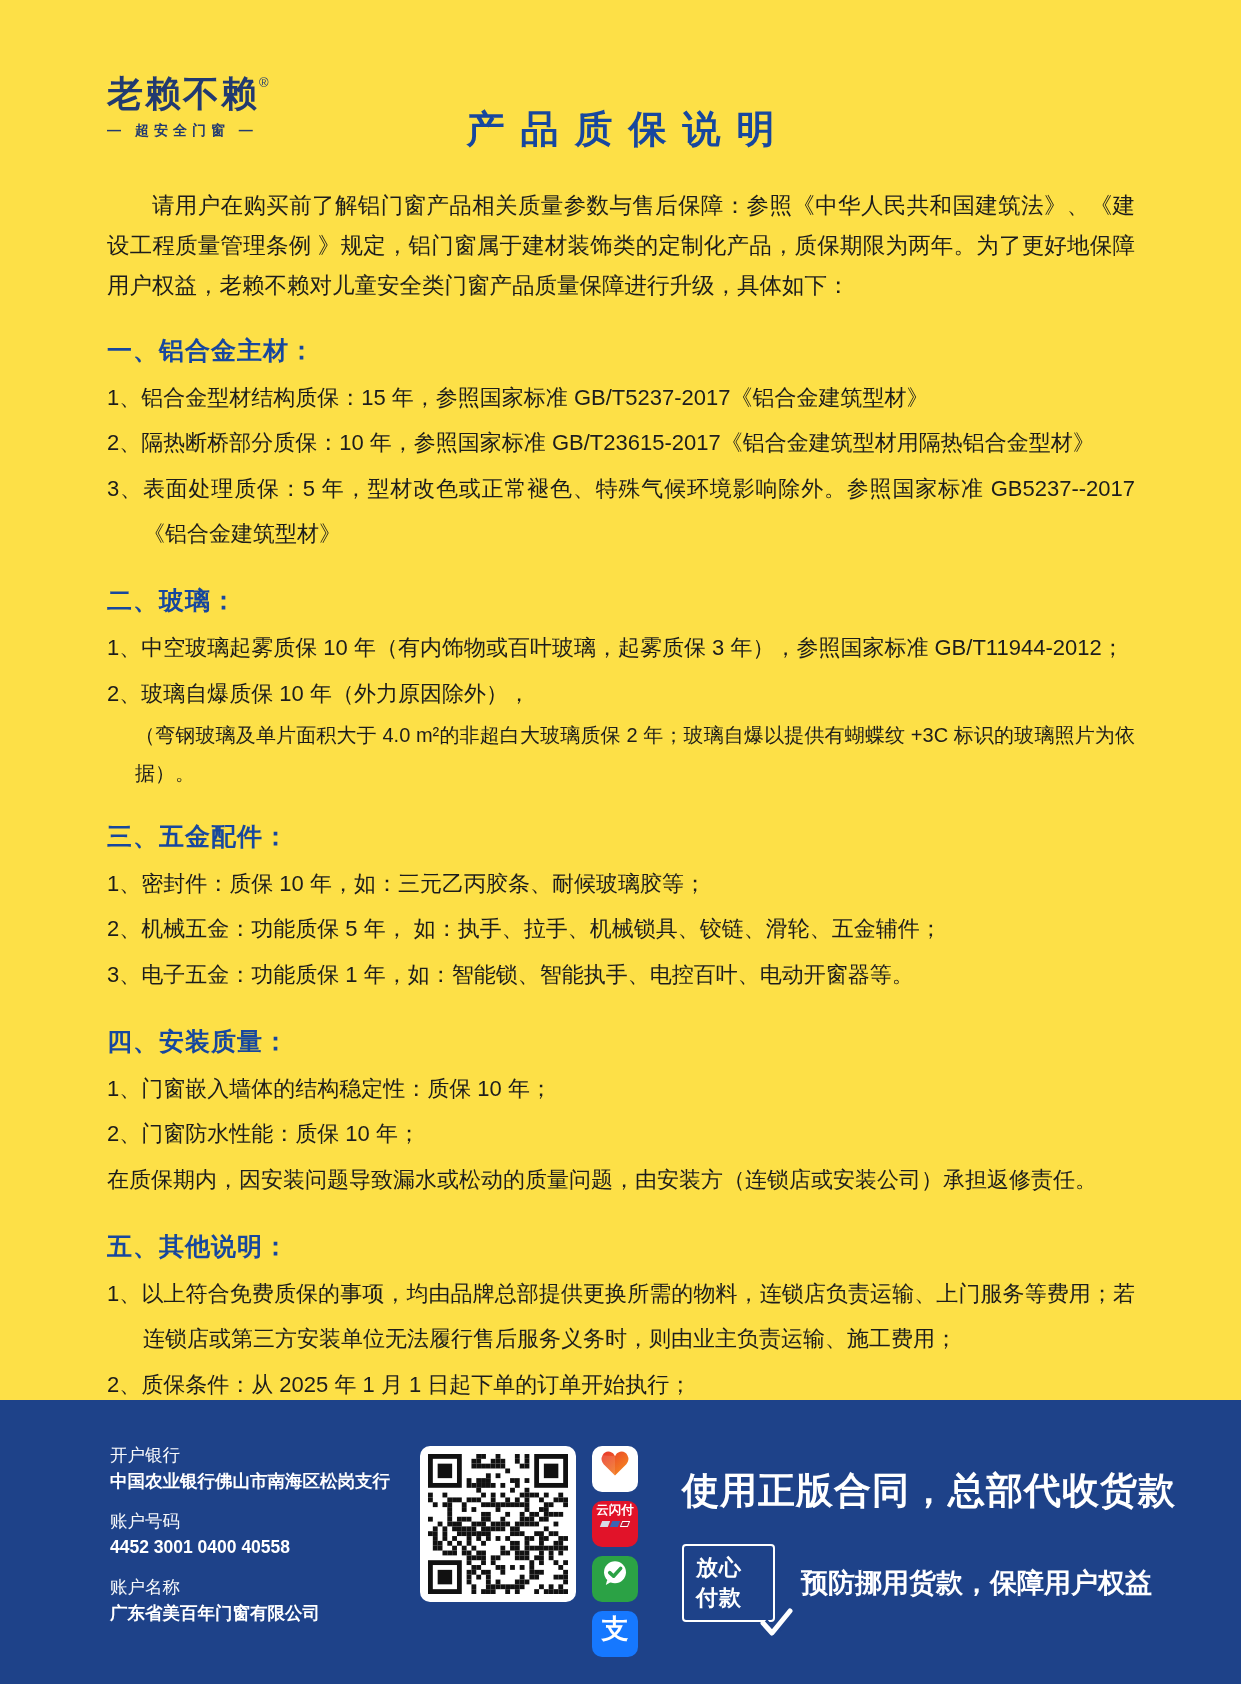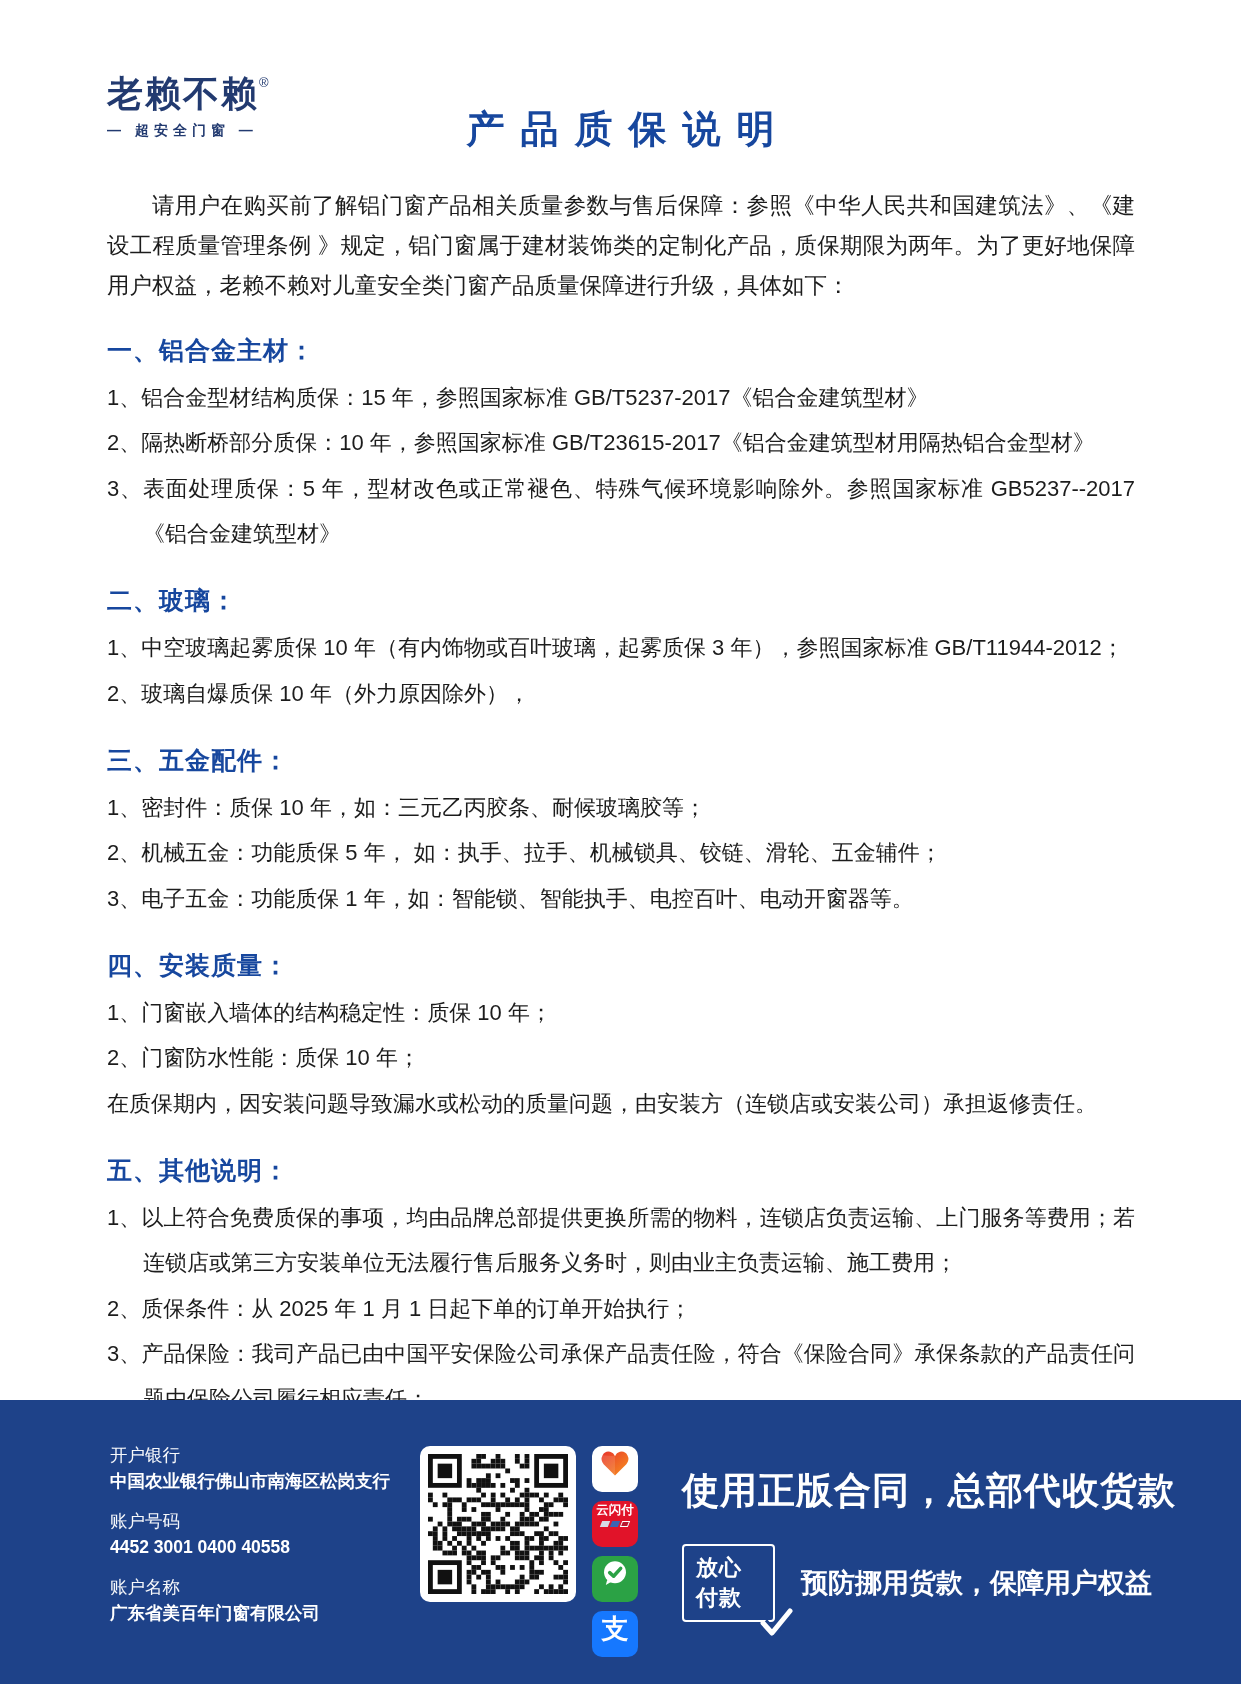--- a/index.html
+++ b/index.html
@@ -1,17 +1,17 @@
 <!DOCTYPE html>
 <html><head>
 <meta charset="utf-8">
 <style>
   html,body{margin:0;padding:0;background:#e8e8e8;}
   .page{
-    width:1241px;height:1684px;background:#ffffff;position:relative;
+    width:1241px;height:1684px;background:#fde047;position:relative;
     font-family:"Liberation Sans","DejaVu Sans",sans-serif;
     color:#1c1c1c;overflow:hidden;margin:0 auto;
   }
   
   .logo{position:absolute;left:107px;top:76px;color:#223a70;}
   .logo .brand{font-size:36px;font-weight:800;letter-spacing:2px;line-height:1;}
   .logo .reg{font-size:13px;vertical-align:top;font-weight:400;}
   .logo .tagline{margin-top:10px;font-size:14px;font-weight:600;letter-spacing:5px;color:#223a70;}
   .doc-title{
     position:absolute;left:0;right:0;top:104px;text-align:center;
@@ -75,20 +75,21 @@
         <div class="sec">
           <h2>一、铝合金主材：</h2>
           <p class="item"><span>1、铝合金型材结构质保：15 年，参照国家标准 GB/T5237-2017</span><b>《铝合金建筑型材》</b></p>
           <p class="item"><span>2、隔热断桥部分质保：10 年，</span><b>参照国家标准 GB/T23615-2017《铝合金建筑型材用隔热铝合金型材》</b></p>
           <p class="item"><span>3、表面处理质保：5 年，型材改色或正常褪色、特殊气候环境影响除外。</span><b>参照国家标准 GB5237--2017《铝合金建筑型材》</b></p>
         </div>
         <div class="sec">
           <h2>二、玻璃：</h2>
           <p class="item"><span>1、中空玻璃起雾质保 10 年（有内饰物或百叶玻璃，起雾质保 3 年），参照国家标准 GB/T11944-2012；</span></p>
           <p class="item"><span>2、玻璃自爆质保 10 年（外力原因除外），</span></p>
+          <p class="item note"><b>（弯钢玻璃及单片面积大于 4.0 m²的非超白大玻璃质保 2 年；玻璃自爆以提供有蝴蝶纹 +3C 标识的玻璃照片为依据）。</b></p>
         </div>
         <div class="sec">
           <h2>三、五金配件：</h2>
           <p class="item"><span>1、密封件：质保 10 年，如：三元乙丙胶条、耐候玻璃胶等；</span></p>
           <p class="item"><span>2、机械五金：</span><b>功能</b><span>质保 5 年， 如：执手、拉手、机械锁具、铰链、滑轮、五金辅件；</span></p>
           <p class="item"><span>3、电子五金：</span><b>功能</b><span>质保 1 年，如：智能锁、智能执手、电控百叶、电动开窗器等。</span></p>
         </div>
         <div class="sec">
           <h2>四、安装质量：</h2>
           <p class="item"><span>1、门窗嵌入墙体的结构稳定性：质保 10 年；</span></p>

